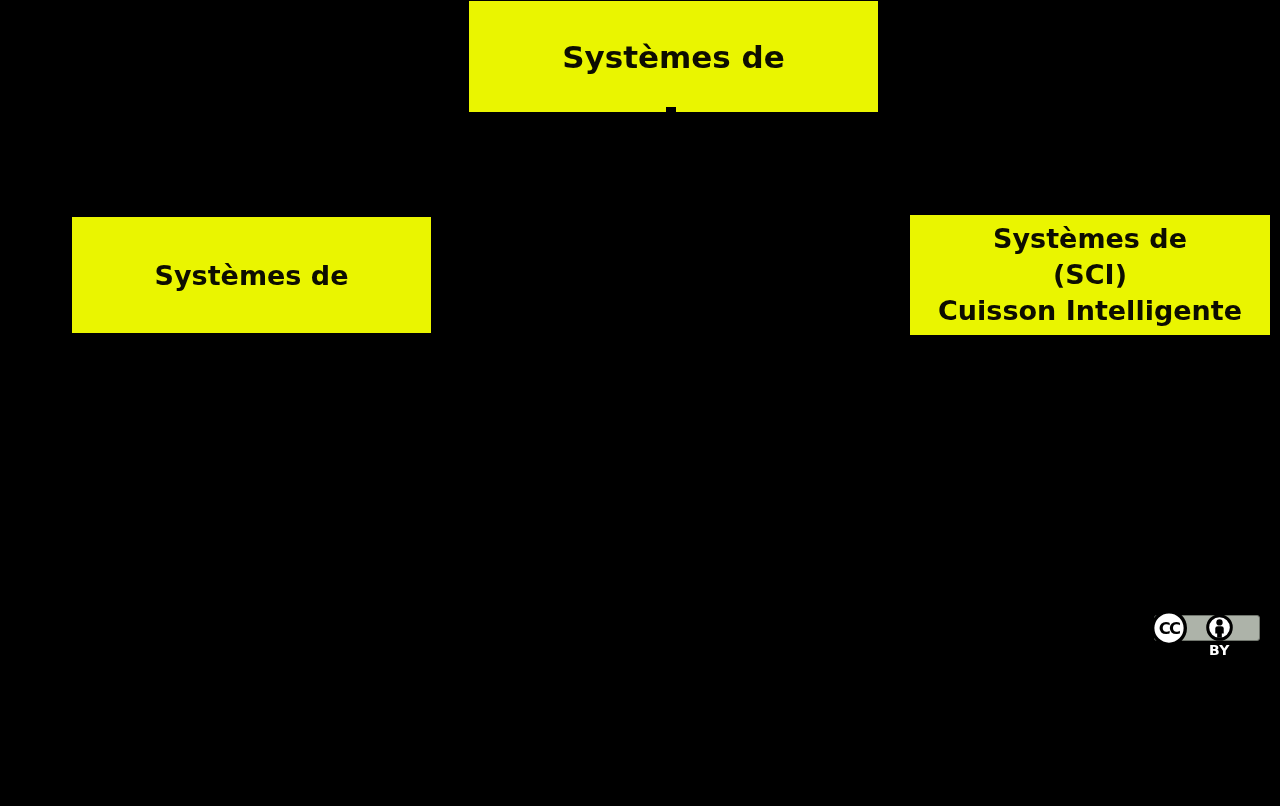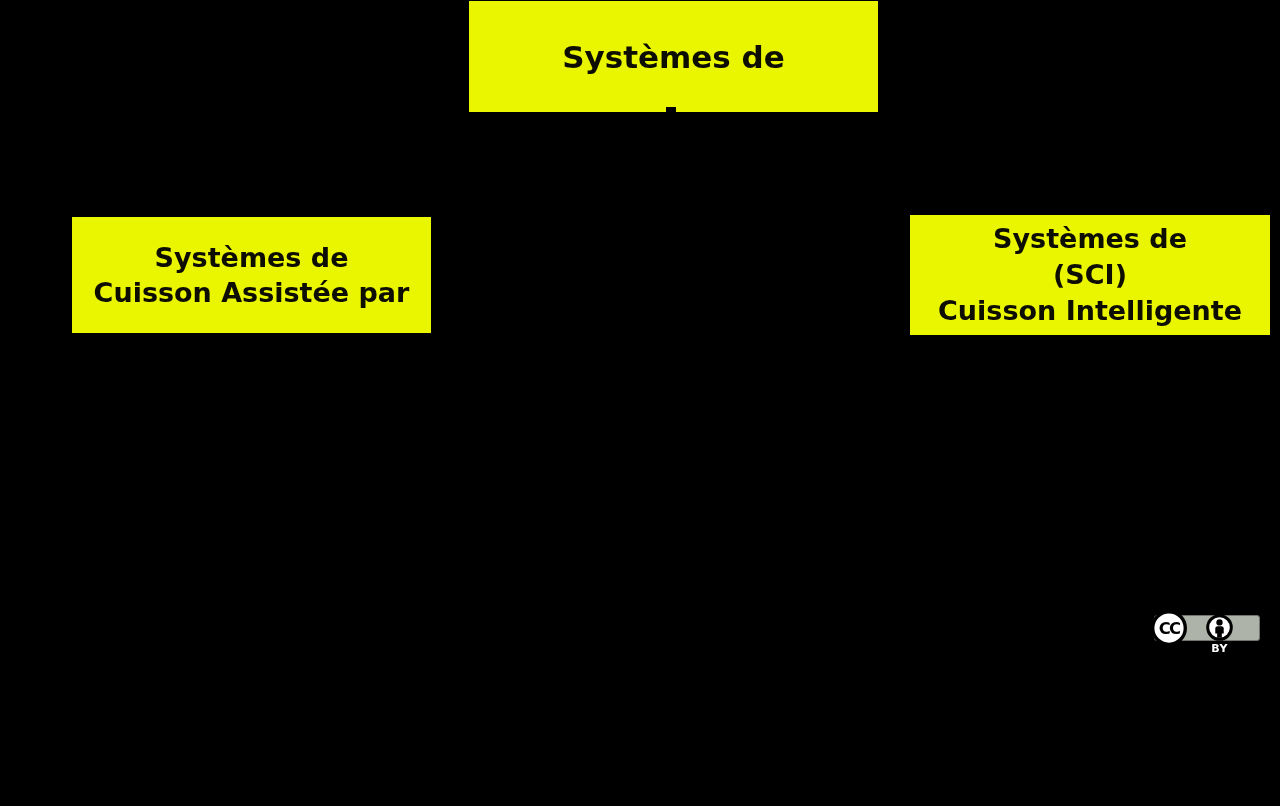--- a/index.html
+++ b/index.html
@@ -95,40 +95,39 @@
     width: 27px;
     height: 27px;
   }
   .by-label {
     position: absolute;
     left: 58px;
     top: 34px;
     width: 31px;
     text-align: center;
     color: #ffffff;
-    font-size: 11px;
+    font-size: 14px;
     font-weight: bold;
     letter-spacing: 0.5px;
     text-shadow: 0 0 2px #000;
   }
 </style>
 </head>
 <body>
 
 <div class="canvas">
 
   <div class="node node-root">
     <span class="line">Systèmes de</span>
   </div>
 
   <div class="clipped-artifact"></div>
 
   <div class="node node-left">
     <span class="line">Systèmes de</span>
-    <span class="line">Cuisson Assistée par</span>
   </div>
 
   <div class="node node-right">
     <span class="line">Systèmes de</span>
     <span class="line">(SCI)</span>
     <span class="line">Cuisson Intelligente</span>
   </div>
 
   <div class="license-badge">
     <div class="license-plate"></div>

